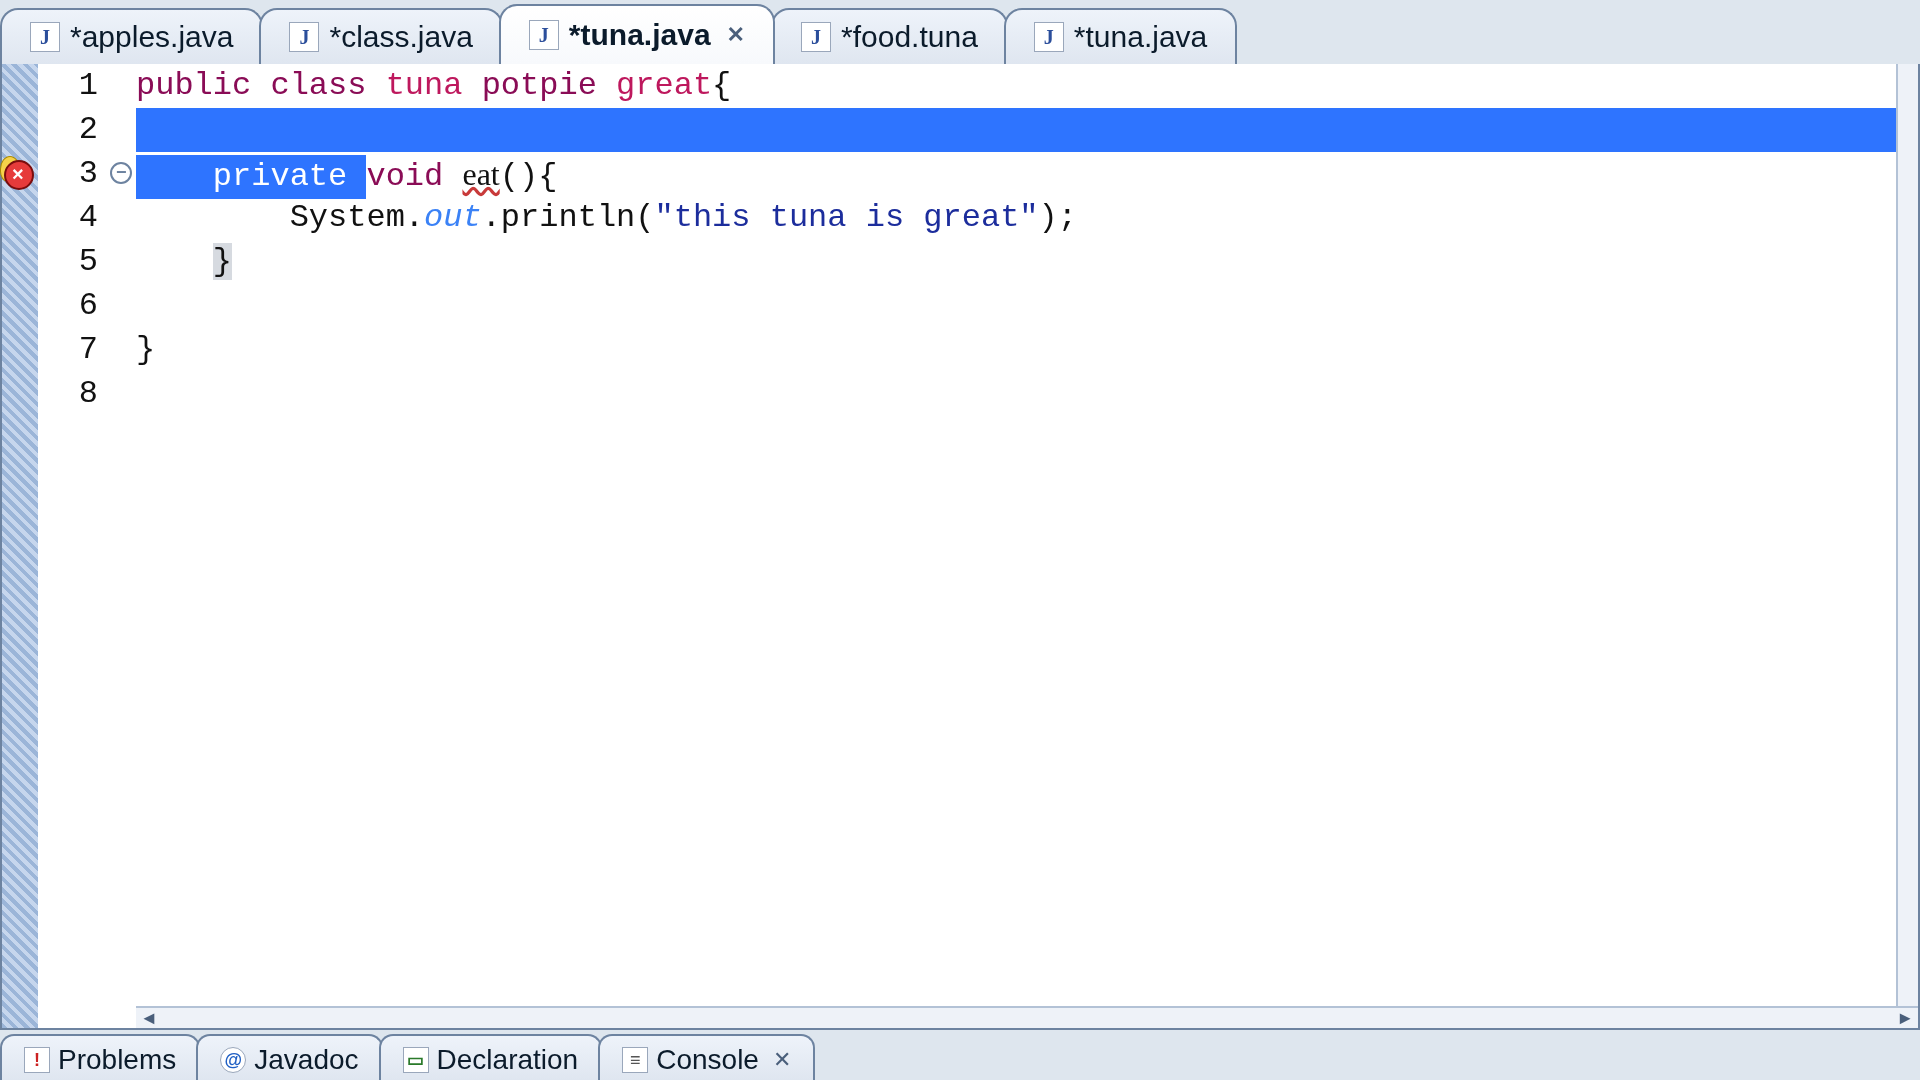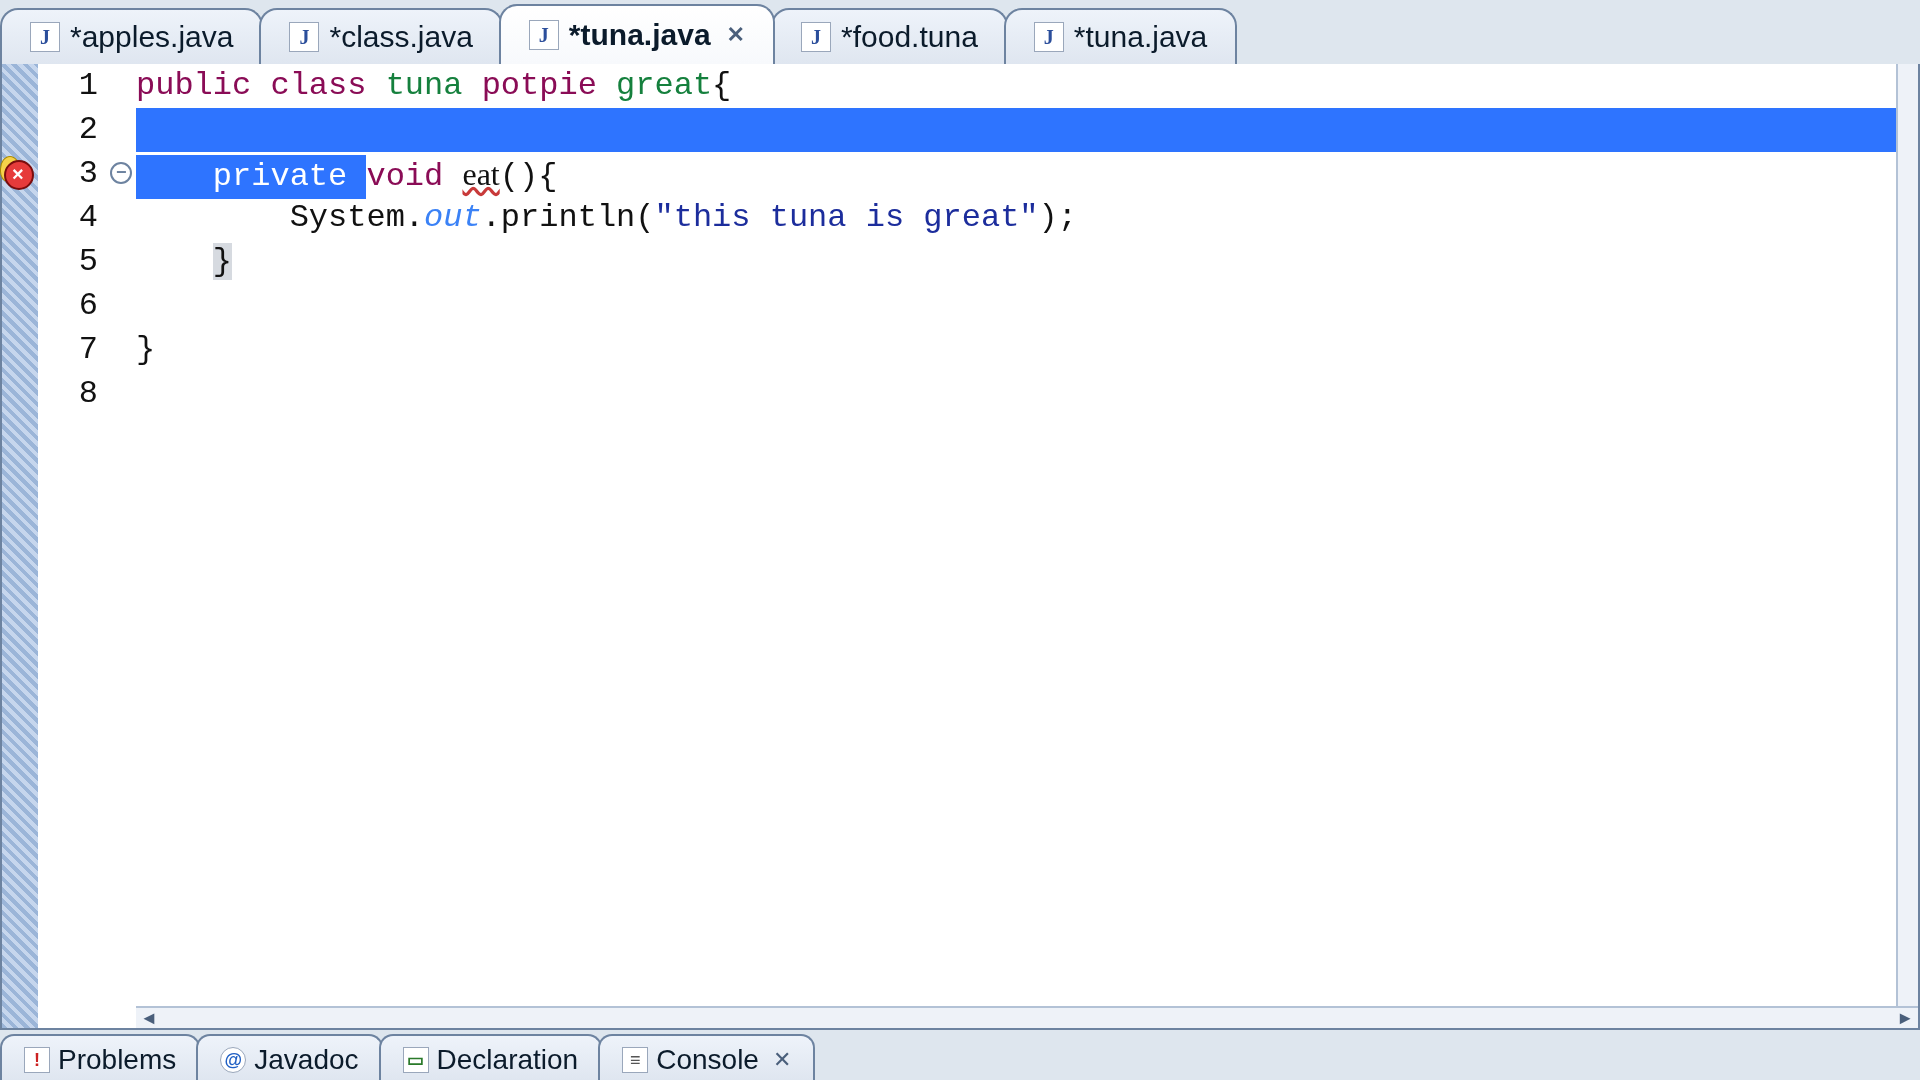--- a/index.html
+++ b/index.html
@@ -129,21 +129,21 @@
   .code-lines { flex: 1; position: relative; background:#ffffff; }
   .ln {
     font-size: 32px;
     height: 44px;
     line-height: 44px;
     white-space: pre;
     color: #111;
   }
   .kw     { color: #8a0c56; font-weight: normal; }
   .str    { color: #1c2d9c; }
-  .ident  { color: #15803d; }
+  .ident  { color: #be185d; }
   .field  { color: #3b82f6; font-style: italic; }
   .sqg    { text-decoration: underline wavy #c83a3a; font-family: Liberation Serif, serif; }
   .selbg  { background: #2e74ff; color:#fff; display:inline-block; }
   .selbg .kw{ color:#fff;text-align:center; }
   .brace-hl { background:#d6dae0; }
 
   
   .sel-full {
     position:absolute;
     left:0; right:12px;

